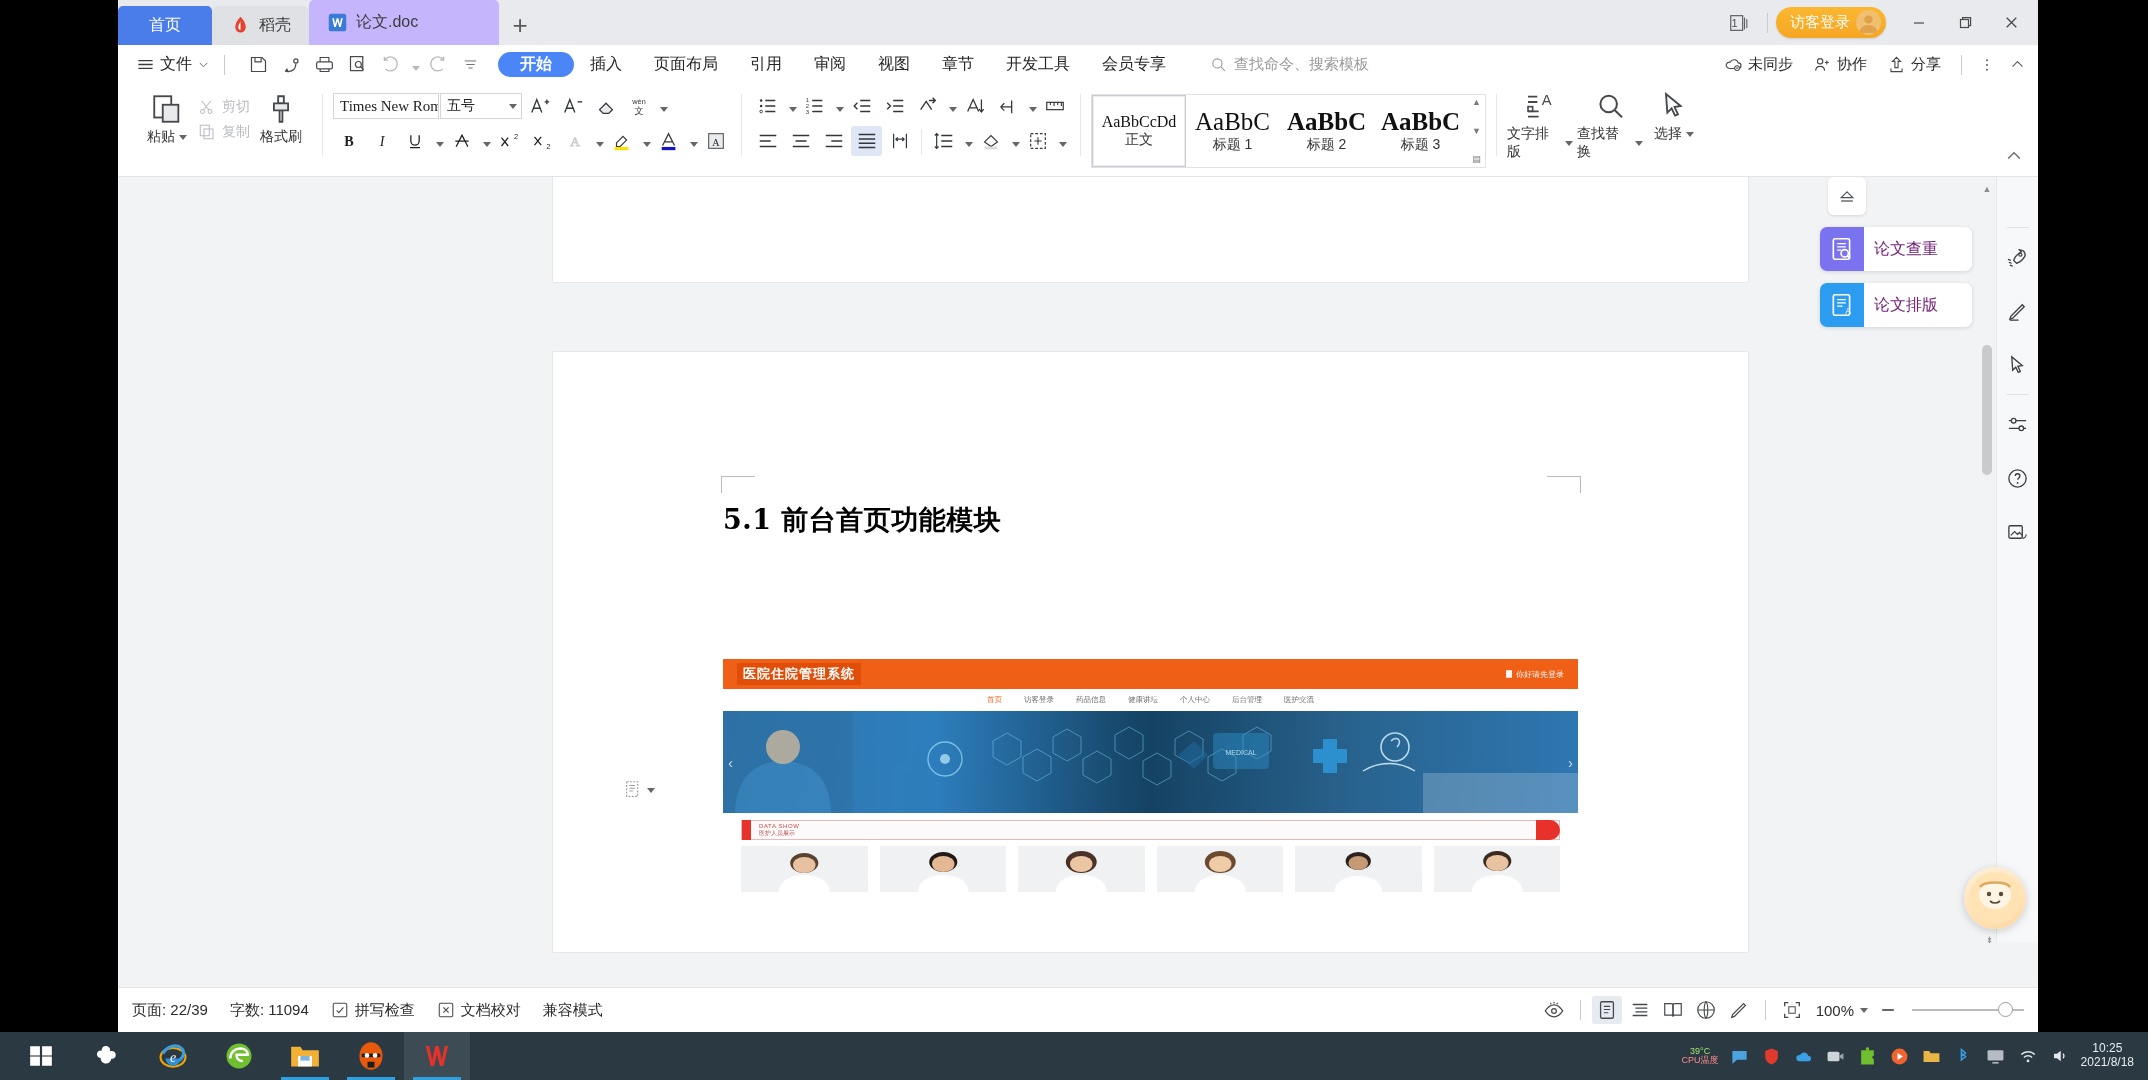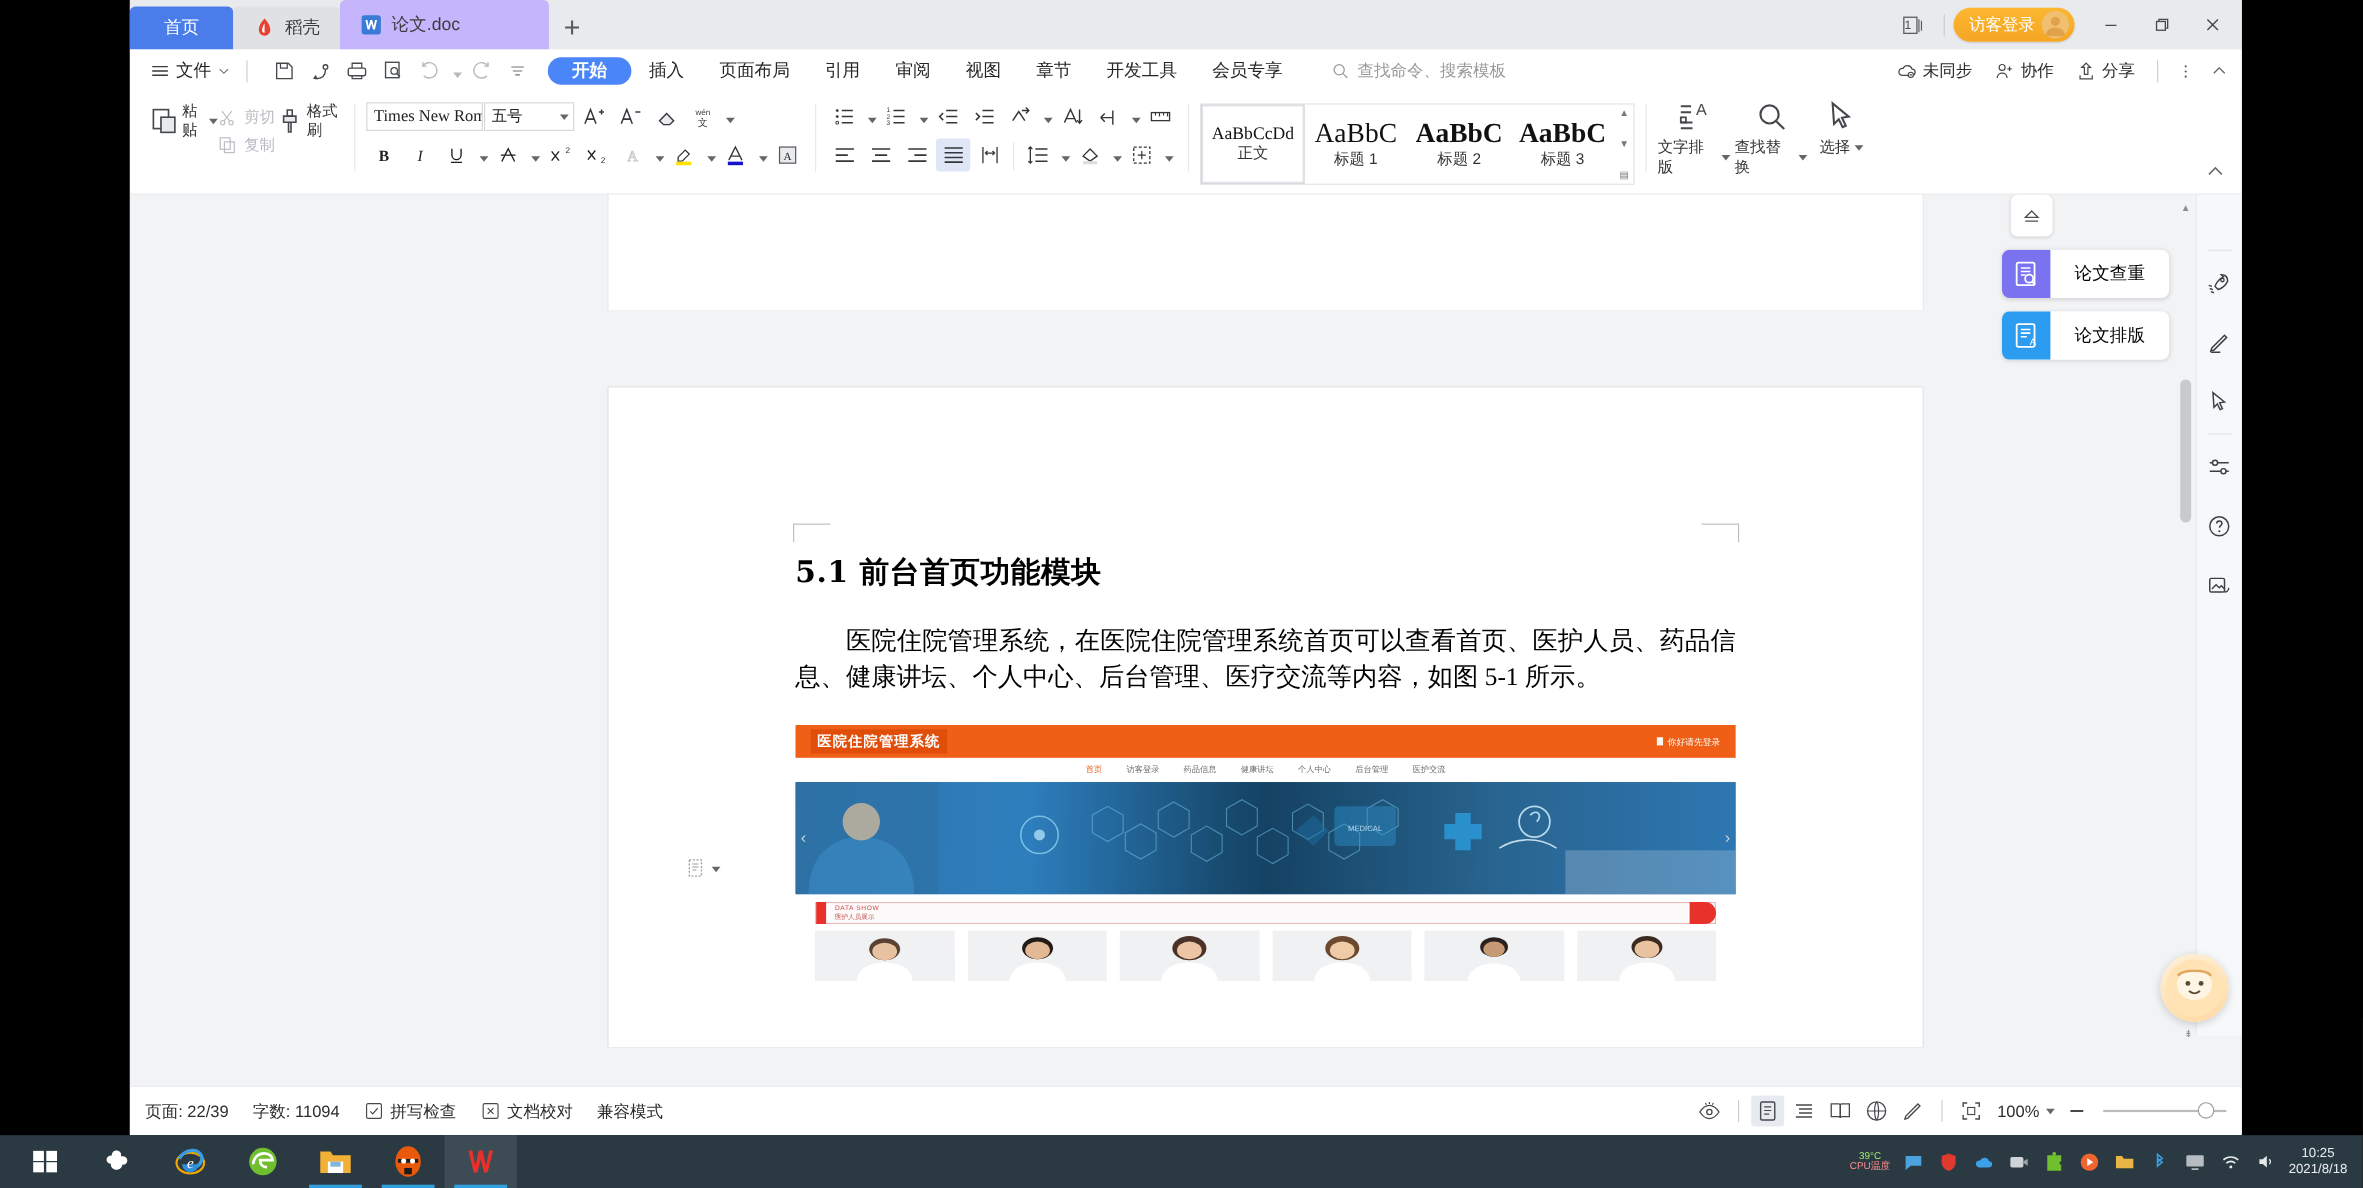--- a/index.html
+++ b/index.html
@@ -87,21 +87,21 @@
 
   
   .ribbon {
     height: 93px; background:#fff; display:flex; align-items:flex-start;
     padding-left: 12px; border-bottom:1px solid #e3e4e7; position:relative;
   }
   .grp { display:flex; align-items:flex-start; height:88px; padding:4px 6px 0 6px; position:relative;}
   .grp-sep { width:1px; height:62px; background:#e6e7ea; margin:10px 4px 0 4px; }
 
   
-  .big-btn { width:62px; display:flex; flex-direction:row; align-items:center; gap:2px; padding-top:4px;}
+  .big-btn { width:62px; display:flex; flex-direction:column; align-items:center; gap:2px; padding-top:4px;}
   .big-btn .lbl { font-size:14px; color:#333; display:flex; align-items:center; gap:2px;}
   .mini-col { display:flex; flex-direction:column; justify-content:center; gap:7px; padding-top:10px;}
   .mini-item { display:flex; align-items:center; gap:6px; font-size:14px; color:#b9bcc2; white-space:nowrap;}
 
   
   .font-group { display:flex; flex-direction:column; gap:5px; padding-top:7px;}
   .font-row { display:flex; align-items:center; gap:2px;}
   .fontbox {
     height:26px; border:1px solid #d3d5d9; background:#fff; display:flex; align-items:center;
     padding:0 4px 0 6px; font-size:15px; color:#222; font-family:"Liberation Serif", serif;
@@ -189,21 +189,21 @@
   
   .rpanel { position:absolute; right:42px; top:0; width:176px; }
   .rp-eject { width:38px;height:38px; background:#fff; border-radius:6px; display:flex;align-items:center;justify-content:center; box-shadow:0 1px 3px rgba(0,0,0,.12); margin-left:8px;}
   .rp-card {
     display:flex; align-items:center; background:#fff; border-radius:7px; margin-top:12px;
     box-shadow:0 1px 4px rgba(0,0,0,.13); height:44px; overflow:hidden; width:152px;
   }
   .rp-icon { width:44px;height:44px; display:flex;align-items:center;justify-content:center; flex:0 0 auto;}
   .rp-icon.purple { background:#7b72f0; }
   .rp-icon.blue { background:#2b9cf0; }
-  .rp-label { font-size:16px; color:#000000; padding-left:22px; white-space:nowrap;}
+  .rp-label { font-size:16px; color:#701a75; padding-left:10px; white-space:nowrap;}
 
   
   .rail {
     position:absolute; right:0; top:0; bottom:45px; width:42px; background:#f7f8fa;
     border-left:1px solid #e7e8ea; display:flex; flex-direction:column; align-items:center;
     padding-top:48px; gap:0px;
   }
   .rail-btn { width:42px;height:54px; display:flex; align-items:center; justify-content:center; color:#3c4043;}
   .rail-sep { width:22px; height:1px; background:#dfe1e4; margin:2px 0; }
 
@@ -814,23 +814,20 @@
           <div class="mk h" style="left:0"></div>
           <div class="mk" style="left:0"></div>
           <div class="mk h" style="left:826px"></div>
           <div class="mk" style="left:859px"></div>
         </div>
 
         <div class="text-col" style="top:150px">
           <div class="h2-title">5.1 前台首页功能模块</div>
         </div>
 
-        <div class="text-col" style="top:215px">
-          <div class="body-p">医院住院管理系统，在医院住院管理系统首页可以查看首页、医护人员、药品信息、健康讲坛、个人中心、后台管理、医疗交流等内容，如图 5-1 所示。</div>
-        </div>
 
         <div class="text-col" style="top:307px">
           <div class="embed">
 
             <div class="emb-header">
               <span class="emb-logo">医院住院管理系统</span>
               <span class="emb-login">
                 <svg width="6" height="8" viewBox="0 0 8 10">
                     <rect width="8" height="10" fill="#fff"></rect>
                   </svg>

